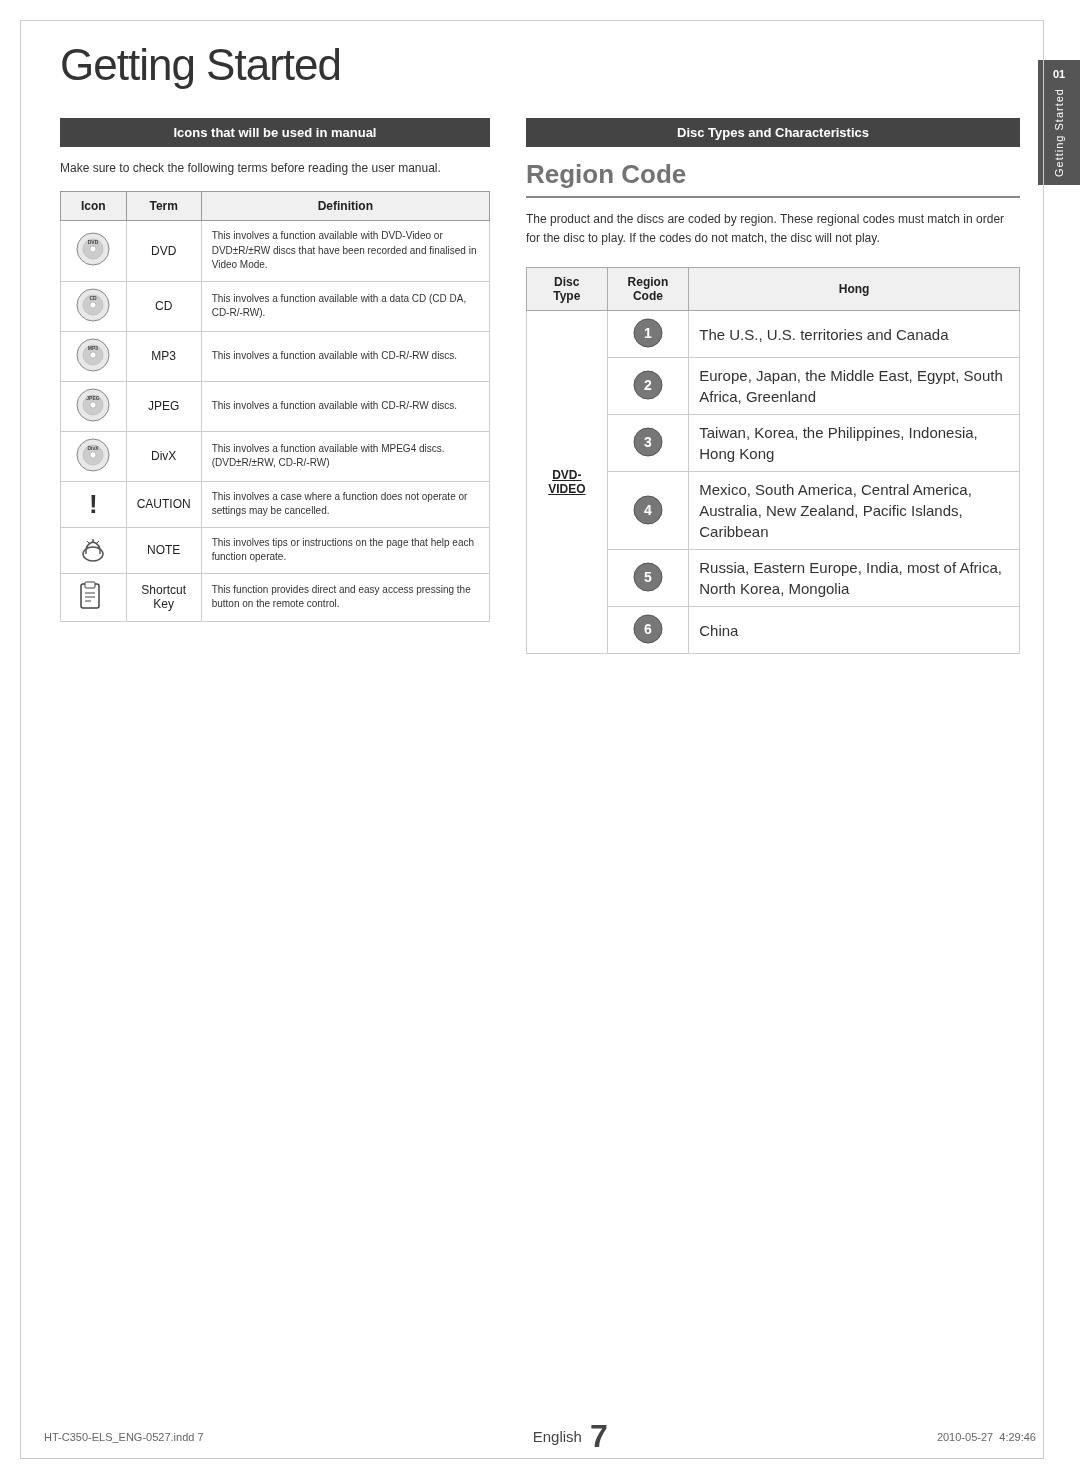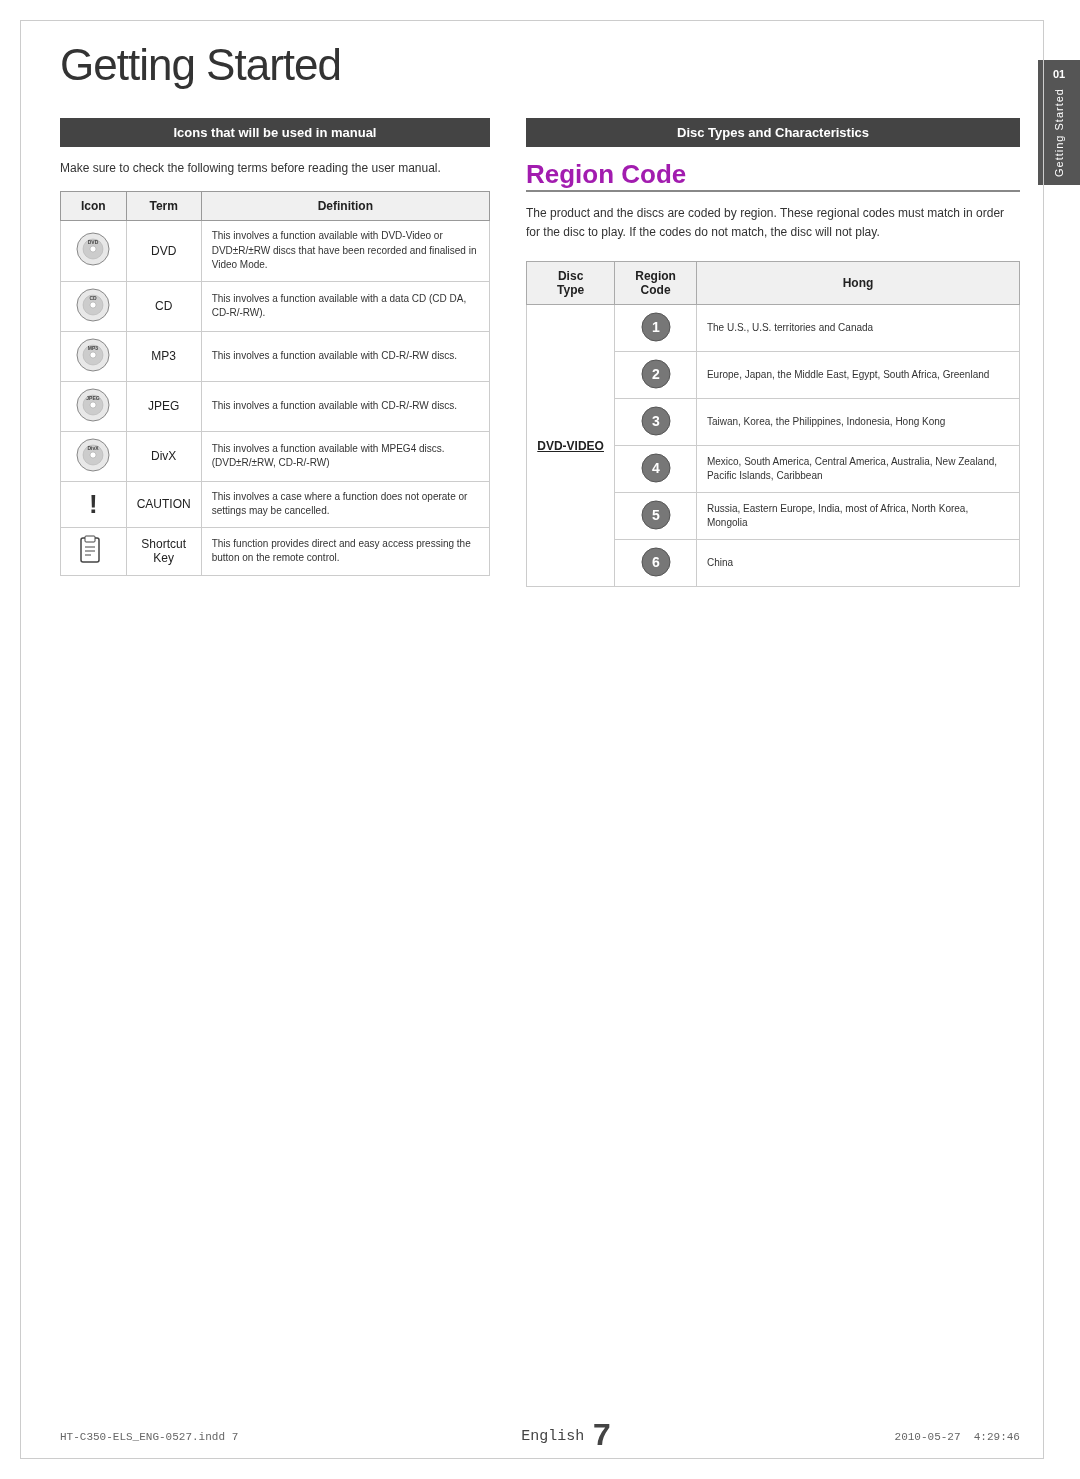--- a/index.html
+++ b/index.html
@@ -137,23 +137,23 @@
     .icons-table td.def-cell {
       font-size: 10px;
       line-height: 1.45;
       color: #333;
     }
 
     
     .region-title {
       font-size: 26px;
       font-weight: bold;
-      color: #a21caf;
+      color: #737373;
       border-bottom: 2px solid #888;
-      padding-bottom: 0;
+      padding-bottom: 6px;
       margin-bottom: 12px;
     }
 
     .region-desc {
       font-size: 12px;
       color: #333;
       line-height: 1.55;
       margin-bottom: 20px;
     }
 
@@ -187,45 +187,44 @@
       vertical-align: middle;
       text-decoration: underline;
     }
 
     .region-table td.code-cell {
       text-align: center;
       width: 60px;
     }
 
     .region-table td.area-cell {
-      font-size: 10px;
+      font-size: 15px;
       line-height: 1.4;
       color: #333;
       border-radius: 6px;
     }
 
     
     .disc-svg {
       width: 34px;
       height: 34px;
     }
 
     
     .bottom-bar {
       position: absolute;
       bottom: 24px;
       left: 0;
       right: 0;
       display: flex;
       justify-content: space-between;
       align-items: center;
-      padding: 0 60px;
+      padding: 0 44px;
       font-size: 11px;
       color: #666;
-      font-family: Liberation Mono, monospace;
     }
 
     .bottom-right {
       display: flex;
       align-items: center;
       gap: 8px;
     }
 
     .english-badge {
       font-size: 15px;
@@ -354,20 +353,31 @@
       <circle cx="17" cy="17" r="3" fill="#fff" stroke="#999" stroke-width="0.5"></circle>
       <text x="17" y="12" text-anchor="middle" font-size="5" fill="#444" font-family="Arial" font-weight="bold">DivX</text>
     </svg></td>
       <td class="term-cell">DivX</td>
       <td class="def-cell">This involves a function available with MPEG4 discs. (DVD±R/±RW, CD-R/-RW)</td>
     </tr>
             <tr>
       <td class="icon-cell"><span style="font-size:26px;font-weight:bold;color:#333;">!</span></td>
       <td class="term-cell">CAUTION</td>
       <td class="def-cell">This involves a case where a function does not operate or settings may be cancelled.</td>
+    </tr>
+            <tr>
+      <td class="icon-cell"><svg width="30" height="30" viewBox="0 0 30 30" xmlns="http://www.w3.org/2000/svg">
+      <ellipse cx="15" cy="20" rx="10" ry="7" fill="none" stroke="#555" stroke-width="1.5"></ellipse>
+      <path d="M8 20 Q7 10 15 8 Q23 10 22 20" fill="none" stroke="#555" stroke-width="1.5"></path>
+      <line x1="15" y1="8" x2="15" y2="5" stroke="#555" stroke-width="1.5"></line>
+      <line x1="11" y1="9" x2="9" y2="7" stroke="#555" stroke-width="1"></line>
+      <line x1="19" y1="9" x2="21" y2="7" stroke="#555" stroke-width="1"></line>
+    </svg></td>
+      <td class="term-cell">NOTE</td>
+      <td class="def-cell">This involves tips or instructions on the page that help each function operate.</td>
     </tr>
             <tr>
       <td class="icon-cell"><svg width="32" height="32" viewBox="0 0 32 32" xmlns="http://www.w3.org/2000/svg">
       <rect x="4" y="4" width="18" height="24" rx="2" fill="none" stroke="#444" stroke-width="1.5"></rect>
       <rect x="8" y="2" width="10" height="6" rx="1" fill="#fff" stroke="#444" stroke-width="1"></rect>
       <line x1="8" y1="13" x2="18" y2="13" stroke="#444" stroke-width="1"></line>
       <line x1="8" y1="17" x2="18" y2="17" stroke="#444" stroke-width="1"></line>
       <line x1="8" y1="21" x2="14" y2="21" stroke="#444" stroke-width="1"></line>
     </svg></td>
       <td class="term-cell">Shortcut Key</td>

